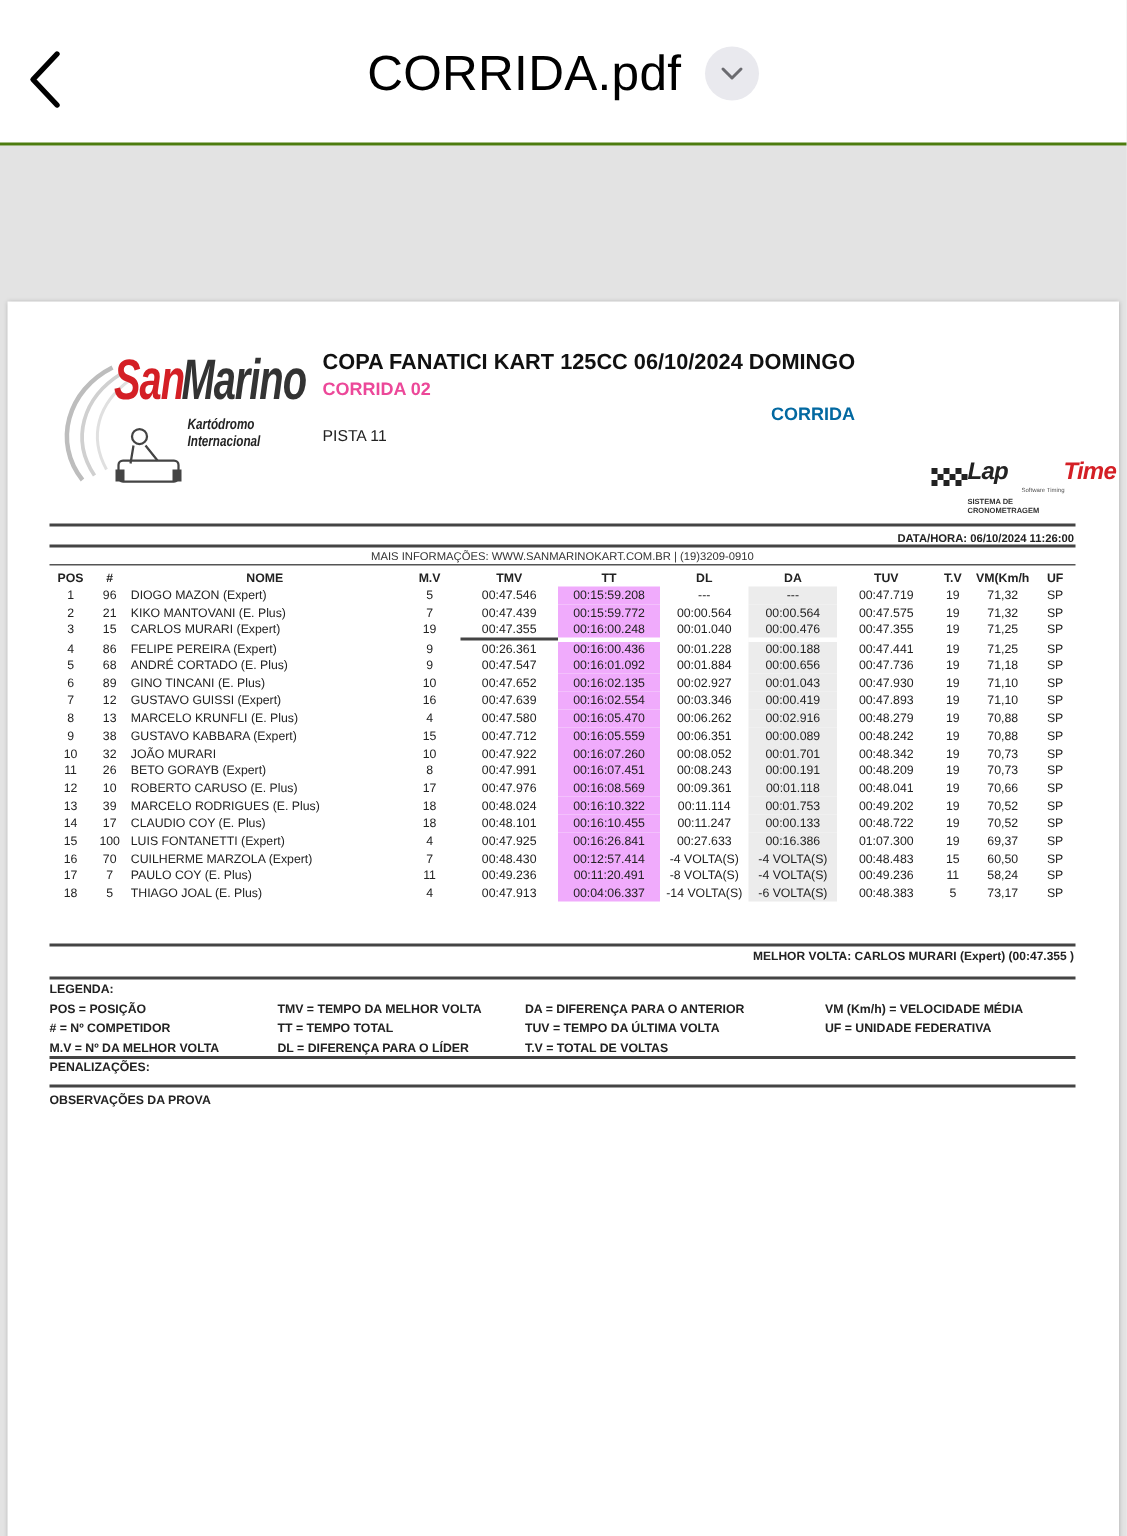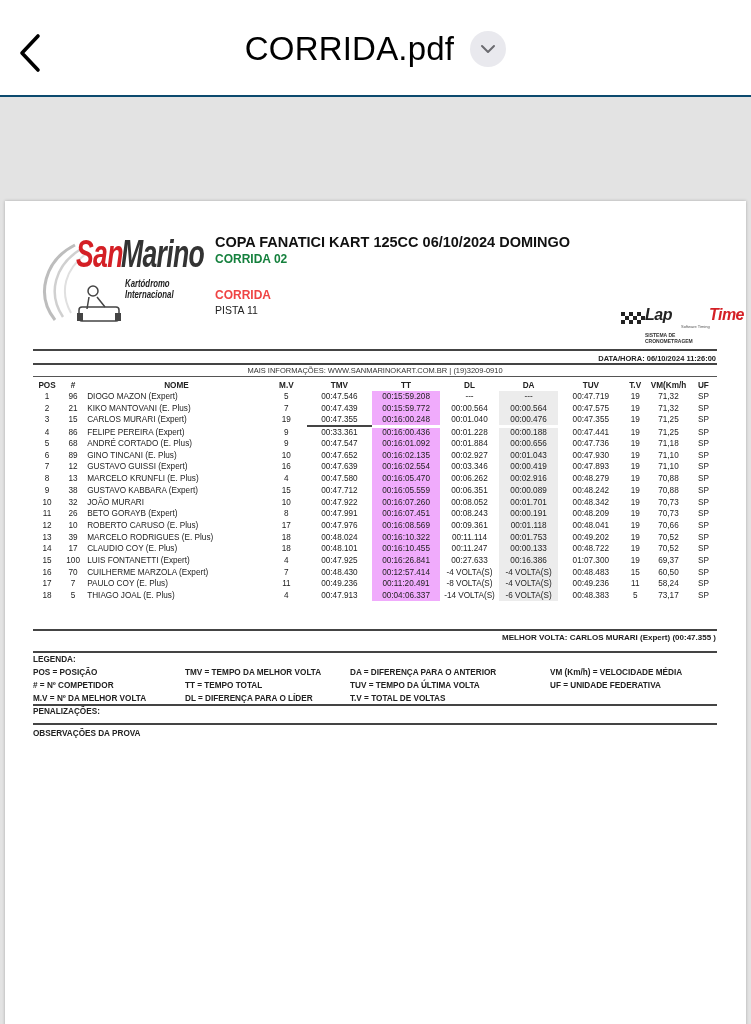--- a/index.html
+++ b/index.html
@@ -1,31 +1,31 @@
 <!DOCTYPE html>
 <html><head>
 <meta charset="utf-8">
 <style>
   * { box-sizing: border-box; margin: 0; padding: 0; }
   html, body { width: 751px; height: 1024px; overflow: hidden; background: #e3e3e3; font-family: "Liberation Sans", sans-serif; }
-  .topbar { position: absolute; left: 0; top: 0; width: 751px; height: 97px; background: #ffffff; border-bottom: 2px solid #0c4a6e; }
+  .topbar { position: absolute; left: 0; top: 0; width: 751px; height: 97px; background: #ffffff; border-bottom: 2px solid #4d7c0f; }
   .back { position: absolute; left: 14px; top: 32px; width: 36px; height: 42px; cursor: pointer; }
   .title-wrap { position: absolute; left: 0; right: 0; top: 30px; display: flex; justify-content: center; align-items: center; gap: 16px; }
   .doc-title { font-size: 33px; color: #000; letter-spacing: 0.2px; }
   .chev-btn { width: 36px; height: 36px; border-radius: 50%; background: #e9e9ee; display: flex; align-items: center; justify-content: center; cursor: pointer; }
   .gray-area { position: absolute; left: 0; top: 99px; width: 751px; height: 925px; background: #e3e3e3; }
   .page { position: absolute; left: 5px; top: 201px; width: 741px; height: 830px; background: #ffffff; box-shadow: 0 0 3px rgba(0,0,0,0.25); }
   .logo-sm { position: absolute; left: 30px; top: 24px; width: 180px; height: 110px; }
   .sm-san { position: absolute; left: 41px; top: 8px; font-family: "Liberation Sans", sans-serif; font-weight: bold; font-style: italic; font-size: 38px; color: #d41f25; transform: scaleX(0.7); transform-origin: left; letter-spacing: -1px; }
   .sm-marino { position: absolute; left: 86px; top: 8px; font-weight: bold; font-style: italic; font-size: 38px; color: #333; transform: scaleX(0.7); transform-origin: left; letter-spacing: -1px; }
   .sm-sub { position: absolute; left: 90px; top: 53px; font-weight: bold; font-style: italic; font-size: 10px; color: #222; transform: scaleX(0.78); transform-origin: left; }
   .hdr { position: absolute; left: 210px; top: 33px; }
   .hdr .l1 { font-weight: bold; font-size: 14.5px; color: #111; }
-  .hdr .l2 { font-weight: bold; font-size: 12px; color: #15803d; margin-top: 2px; }
-  .hdr .l3 { font-weight: bold; font-size: 12px; color: #ef4444; margin-top: 22px; }
+  .hdr .l2 { font-weight: bold; font-size: 12px; color: #ec4899; margin-top: 2px; }
+  .hdr .l3 { font-weight: bold; font-size: 12px; color: #0369a1; margin-top: 3px; text-align: right; }
   .hdr .l4 { font-size: 10.5px; color: #222; margin-top: 2px; }
   .laptime { position: absolute; left: 612px; top: 105px; width: 105px; height: 34px; }
   .lt-word { position: absolute; left: 28px; top: 0; font-weight: bold; font-style: italic; font-size: 16px; color: #222; letter-spacing: -0.5px; }
   .lt-word span { color: #d41f25; padding-left: 37px; }
   .lt-soft { position: absolute; left: 64px; top: 18px; font-size: 4px; color: #555; }
   .lt-sys { position: absolute; left: 28px; top: 26px; font-size: 5px; font-weight: bold; color: #333; }
   .rule { position: absolute; left: 28px; width: 684px; border-top: 2px solid #444; }
   .rule.thin { border-top: 1px solid #555; }
   .datetime { position: absolute; right: 30px; top: 153px; font-size: 7.5px; font-weight: bold; color: #222; }
   .info { position: absolute; left: 28px; width: 684px; top: 165px; text-align: center; font-size: 7.5px; color: #333; }
@@ -185,21 +185,21 @@
           <td class="c-tuv">00:47.355</td>
           <td class="c-tv">19</td>
           <td class="c-vm">71,25</td>
           <td class="c-uf">SP</td>
         </tr>
         <tr>
           <td class="c-pos">4</td>
           <td class="c-num">86</td>
           <td class="c-nome">FELIPE PEREIRA (Expert)</td>
           <td class="c-mv">9</td>
-          <td class="c-tmv">00:33.361</td>
+          <td class="c-tmv">00:26.361</td>
           <td class="c-tt">00:16:00.436</td>
           <td class="c-dl">00:01.228</td>
           <td class="c-da">00:00.188</td>
           <td class="c-tuv">00:47.441</td>
           <td class="c-tv">19</td>
           <td class="c-vm">71,25</td>
           <td class="c-uf">SP</td>
         </tr>
         <tr>
           <td class="c-pos">5</td>

